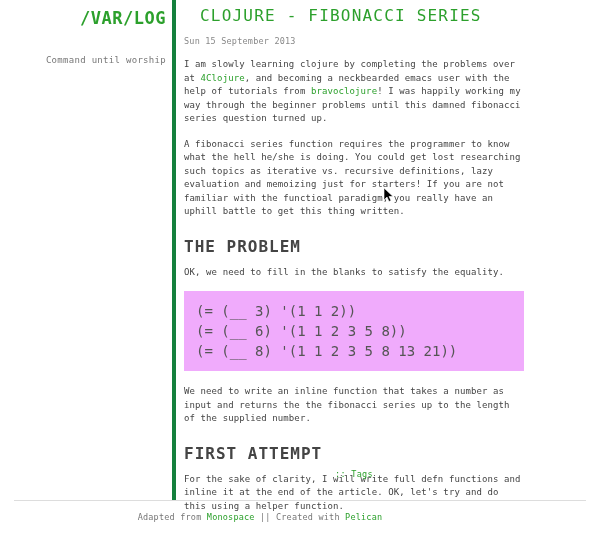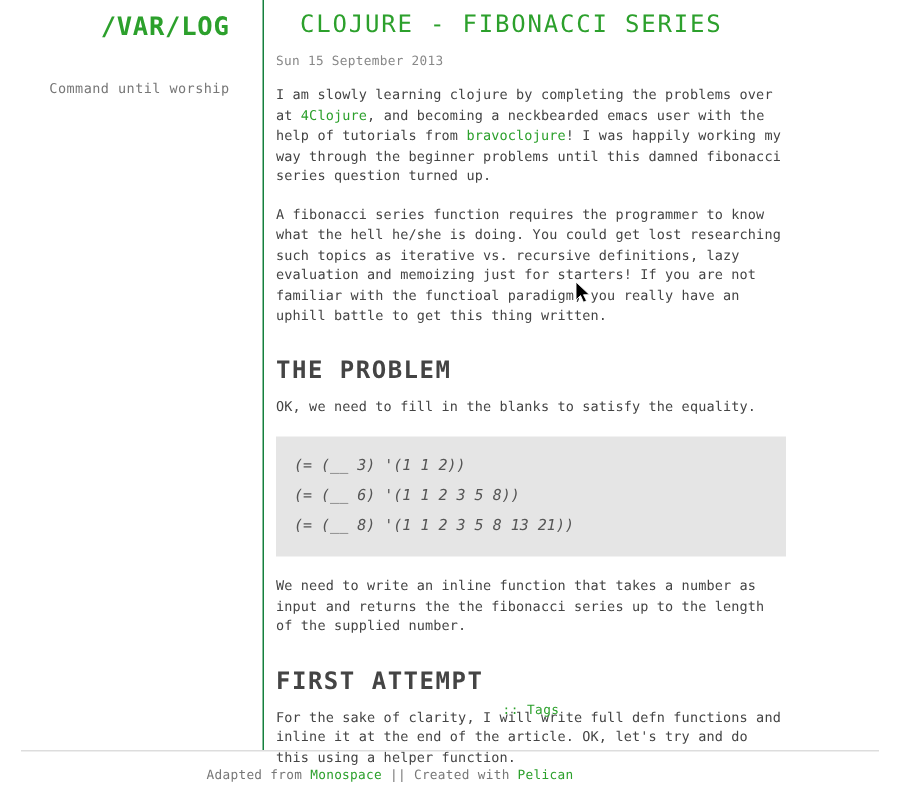--- a/index.html
+++ b/index.html
@@ -22,24 +22,24 @@
     box-sizing: border-box;
   }
   
   .sidebar {
     position: absolute;
     left: 0;
     top: 0;
     width: 176px;
     height: 500px;
     box-sizing: border-box;
-    border-right: 1px solid #15803d;
+    border-right: 4px solid #15803d;
     padding-top: 8px;
     text-align: right;
-    padding-right: 22px;
+    padding-right: 6px;
   }
   .site-title {
     font-size: 17px;
     font-weight: bold;
     color: #2ca02c;
     letter-spacing: 0.5px;
     margin: 0;
     line-height: 20px;
   }
   .site-title a {
@@ -87,27 +87,26 @@
     text-decoration: none;
   }
   h2.section-heading {
     font-size: 16px;
     font-weight: bold;
     color: #444444;
     letter-spacing: 1px;
     margin: 18px 0 10px 0;
   }
   .code-block {
-    background: #e5e5e5;
+    background: #f0abfc;
     padding: 10px 12px;
     margin: 0 0 14px 0;
-    font-size: 10px;
+    font-size: 14px;
     line-height: 20px;
     color: #555555;
-    font-style: italic;
   }
   .code-line {
     white-space: pre;
   }
   
   .tags-row {
     position: absolute;
     left: 184px;
     top: 469px;
     width: 340px;

